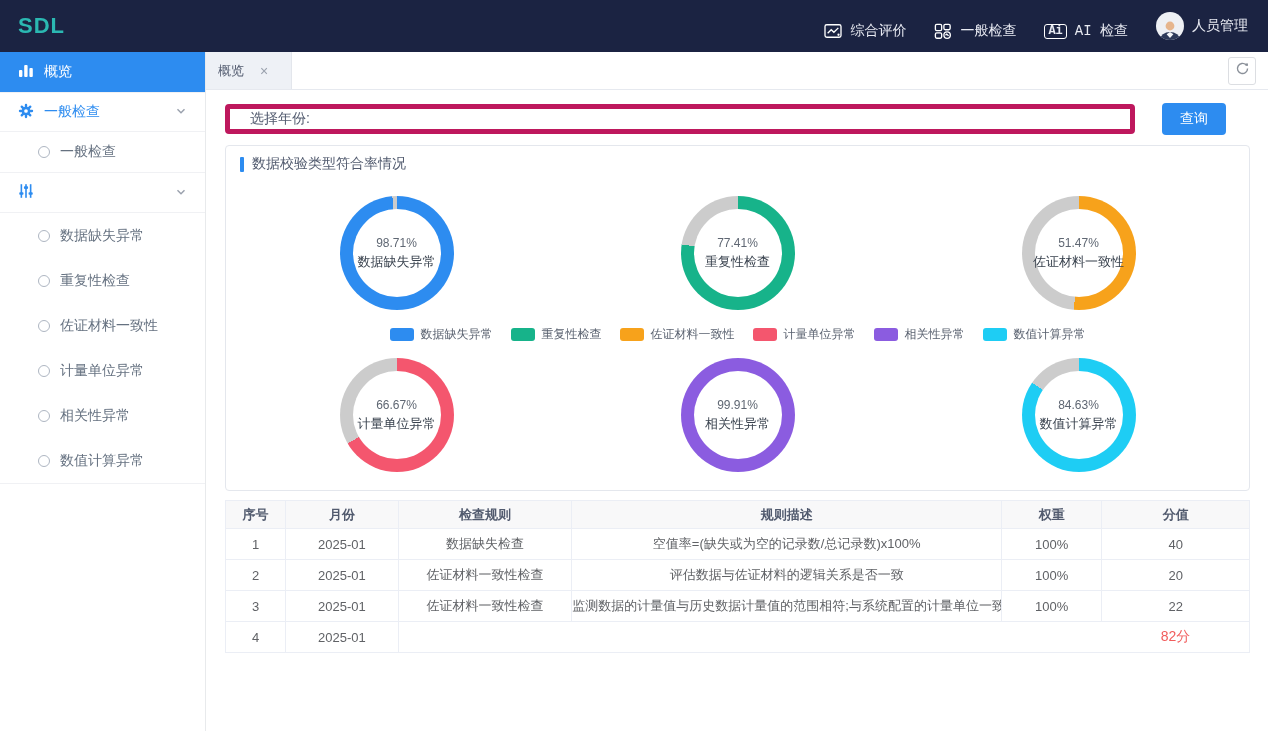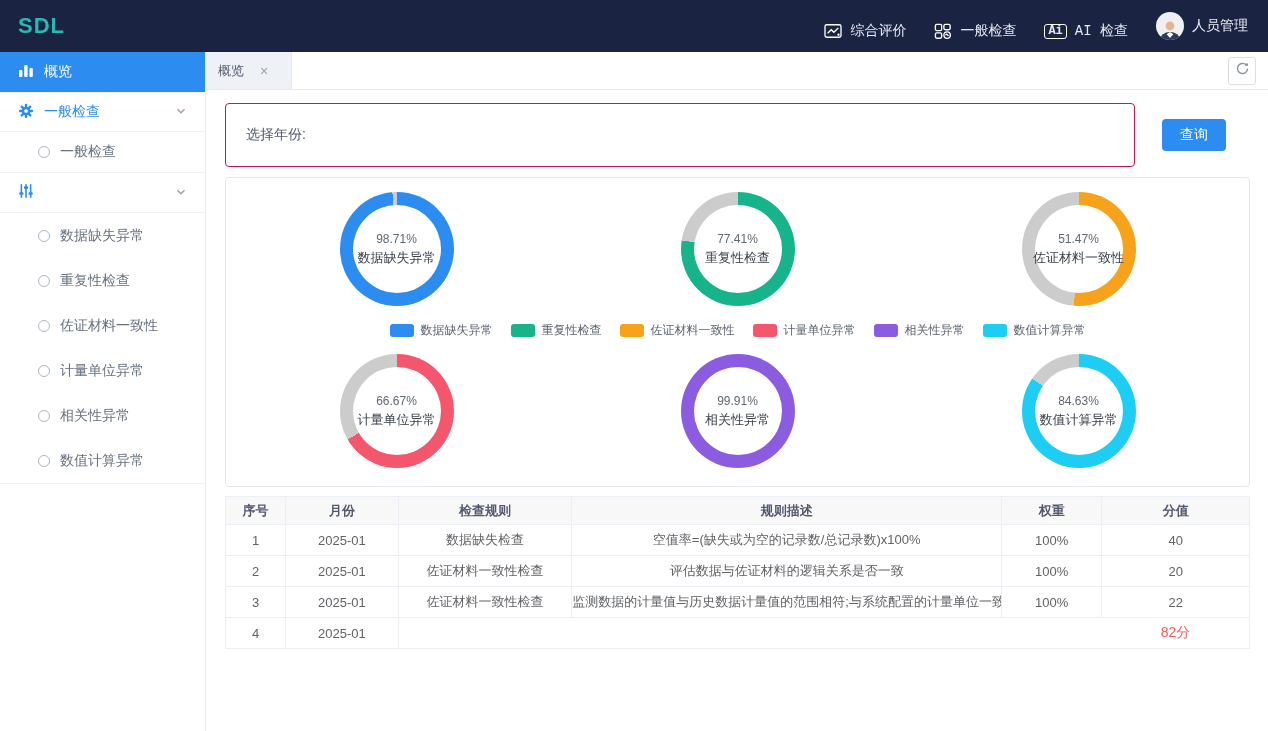--- a/index.html
+++ b/index.html
@@ -44,21 +44,21 @@
     align-items:center; padding:0 12px; font-size:13px; color:#515a6e; gap:16px; cursor:pointer; }
   .tab-close { color:#9aa1ad; font-size:14px; line-height:1; cursor:pointer; }
   .refresh-btn { margin-left:auto; align-self:center; margin-right:12px; width:28px; height:28px;
     border:1px solid #dcdee2; border-radius:3px; background:#fff; display:flex; align-items:center;
     justify-content:center; cursor:pointer; }
 
   
   .content { padding:13px 18px 0 19px; }
 
   .filter-row { display:flex; align-items:center; }
-  .filter-card { flex:1; height:64px; border:1px solid #be185d; border-radius:4px;
+  .filter-card { flex:1; height:30px; border:5px solid #be185d; border-radius:4px;
     display:flex; align-items:center; padding:0 20px; background:#fff; }
   .filter-label { font-size:14px; color:#515a6e; margin-right:10px; }
   .year-select { width:178px; height:30px; border:1px solid #dcdee2; border-radius:4px;
     display:flex; align-items:center; padding:0 10px; font-size:14px; color:#515a6e; cursor:pointer; }
   .year-select svg { margin-left:auto; }
   .query-btn { width:64px; height:32px; margin-left:27px; margin-right:24px; background:#2d8cf0;
     border:none; border-radius:4px; color:#fff; font-size:14px; cursor:pointer;
     font-family:inherit; }
 
   .panel { margin-top:10px; border:1px solid #e4e7ed; border-radius:4px; background:#fff; }
@@ -237,20 +237,24 @@
     <div class="content">
 
       <div class="filter-row">
         <div class="filter-card">
           <span class="filter-label">选择年份:</span>
         </div>
         <button class="query-btn">查询</button>
       </div>
 
       <div class="panel">
+        <div class="panel-title">
+          <span class="title-bar"></span>
+          <span>数据校验类型符合率情况</span>
+        </div>
         <div class="charts">
           <div class="donut-row">
             <div class="donut-col">
                 <div class="donut" style="background: conic-gradient(rgb(45, 140, 240) 0%, rgb(45, 140, 240) 98.71%, rgb(204, 204, 204) 98.71%, rgb(204, 204, 204) 100%);">
               <div class="donut-hole">
                 <span class="donut-pct">98.71%</span>
                 <span class="donut-lbl">数据缺失异常</span>
               </div>
             </div>
               </div>

